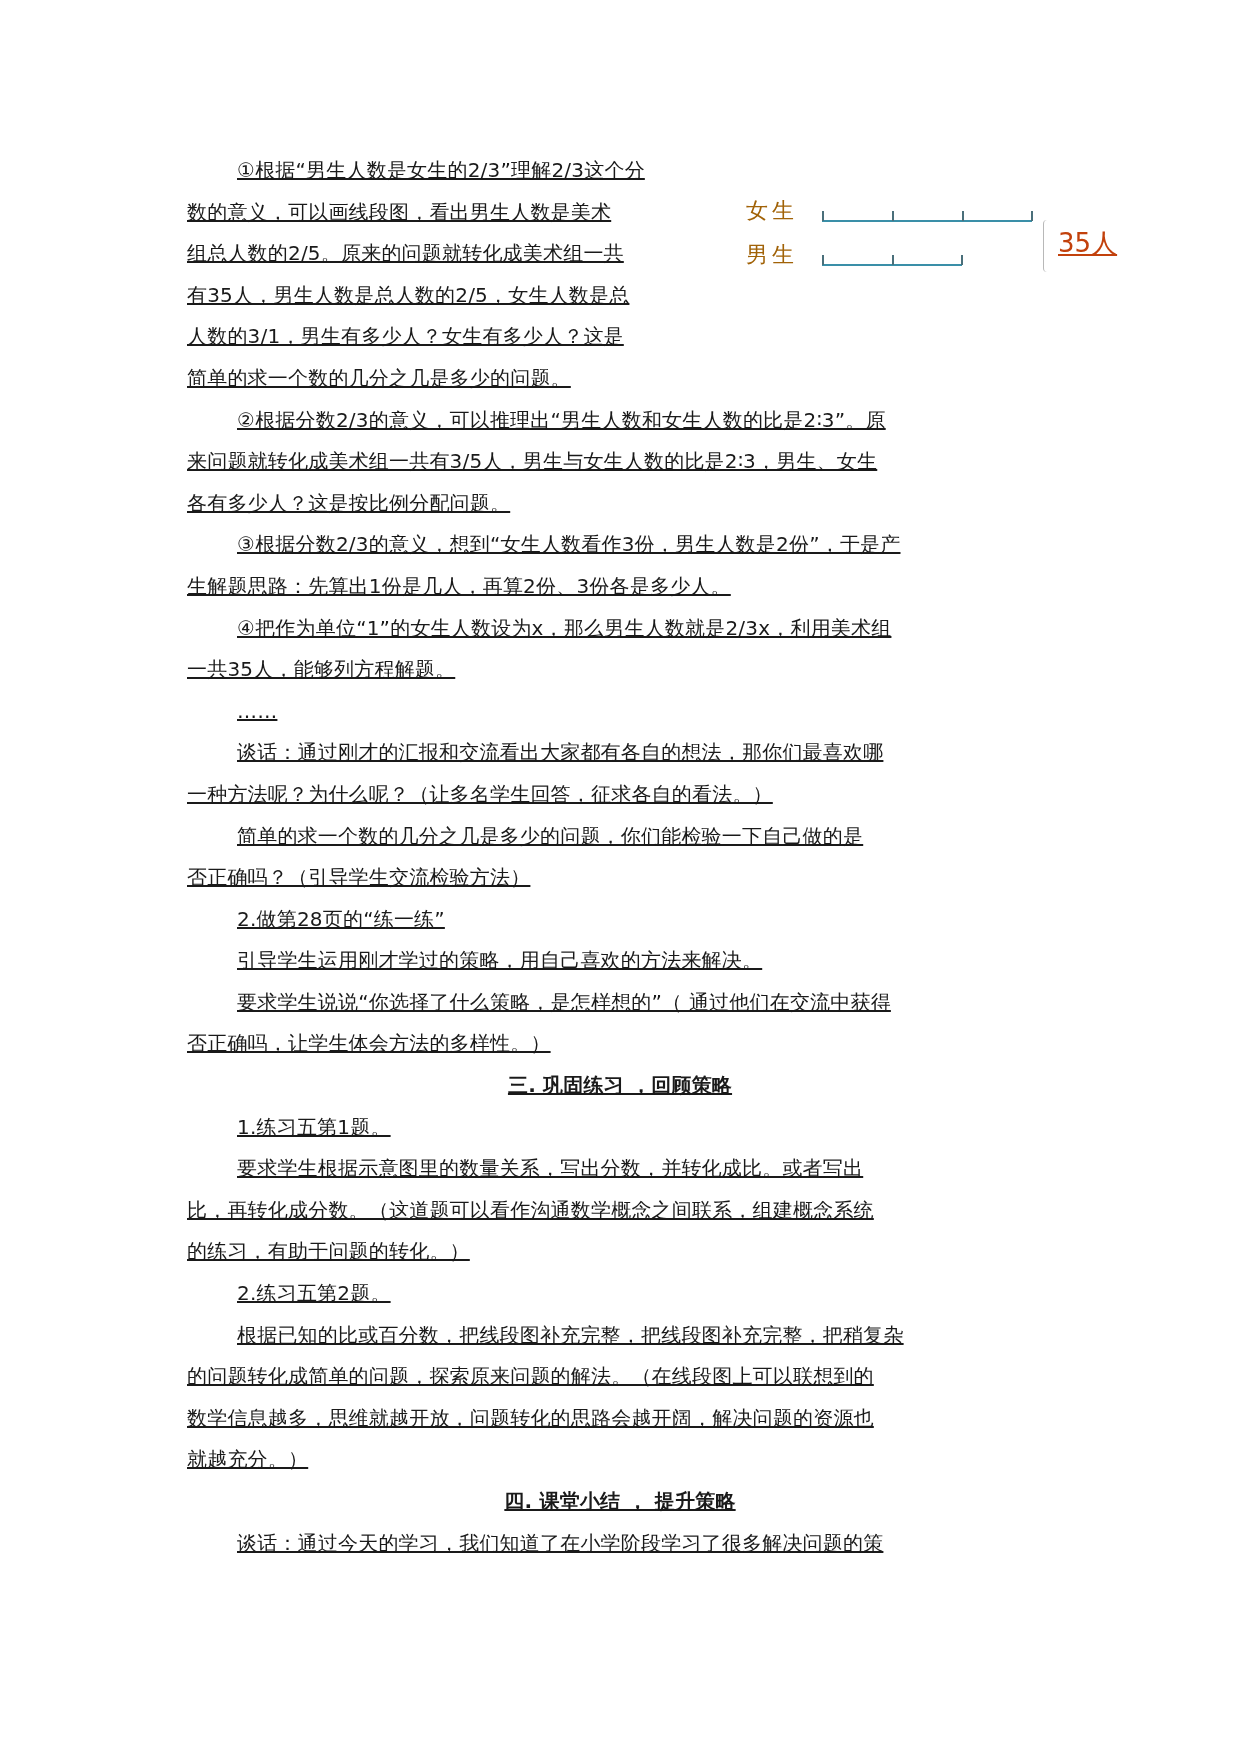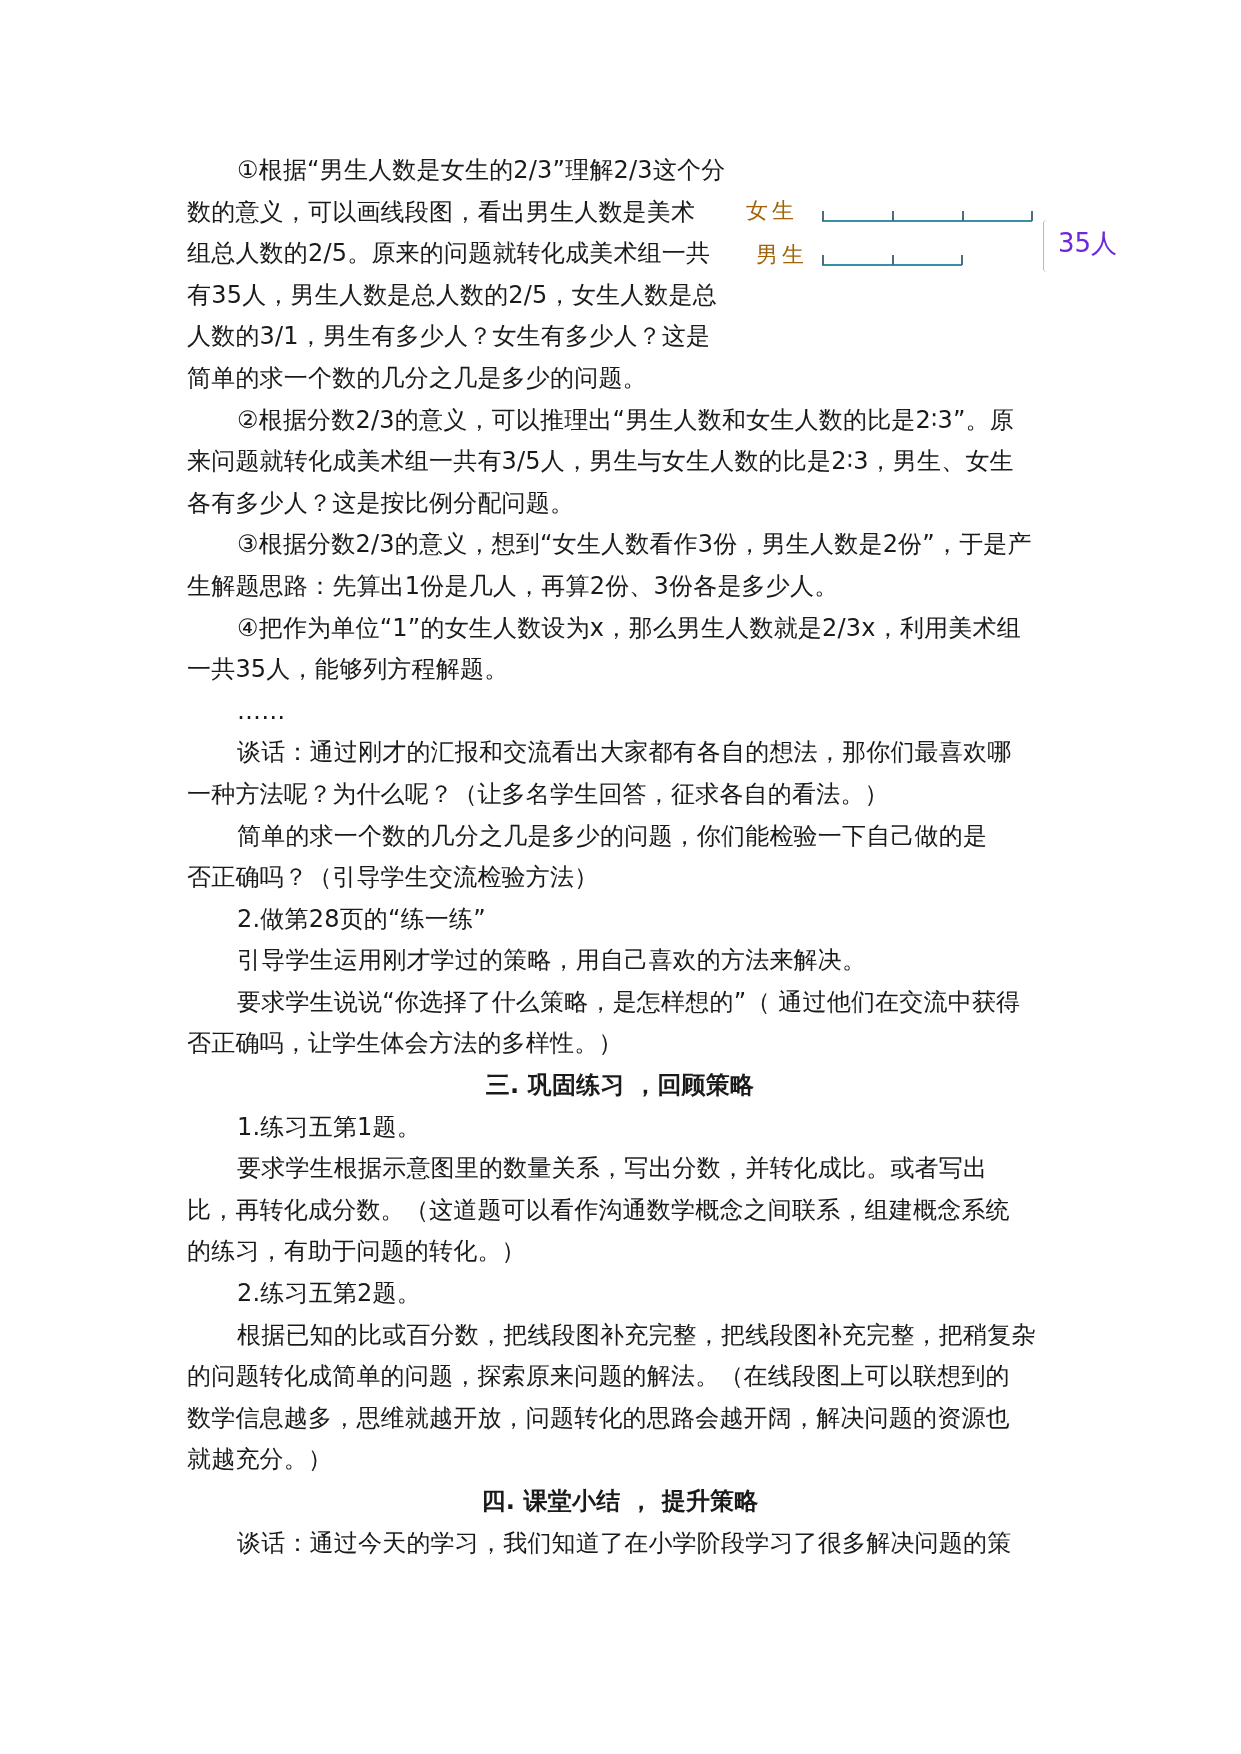--- a/index.html
+++ b/index.html
@@ -1,39 +1,39 @@
 <!DOCTYPE html>
 <html><head>
 <meta charset="utf-8">
 <style>
   html, body { margin: 0; padding: 0; background: #ffffff; }
   body { width: 1241px; height: 1754px; position: relative; overflow: hidden;
          font-family: "DejaVu Sans", "Liberation Sans", sans-serif; color: #1a1a1a; }
   .page { position: absolute; left: 0; top: 0; width: 1241px; height: 1754px; }
   .content { position: absolute; left: 187px; top: 150px; width: 866px; }
-  .line { height: 41.6px; line-height: 41.6px; font-size: 24px; white-space: nowrap; letter-spacing: 0.2px; }
+  .line { height: 41.6px; line-height: 41.6px; font-size: 20px; white-space: nowrap; letter-spacing: 0.2px; text-decoration: underline; }
   .indent { padding-left: 50px; }
   .heading { font-weight: bold; text-align: center; }
   .narrow { width: 540px; }
   .diagram { position: absolute; left: 746px; top: 196px; width: 380px; height: 100px; }
   .seg-label { position: absolute; font-size: 22px; color: #a16207; font-family: "DejaVu Serif", serif; letter-spacing: 4px; }
   .bar { position: absolute; height: 2px; background: #3a8fa8; }
   .tick { position: absolute; width: 2px; height: 10px; background: #4a6f7a; }
   .brace { position: absolute; left: 297px; top: 24px; width: 8px; height: 52px;
            border-left: 1.5px solid #b8b8b8; border-radius: 4px; }
-  .total { position: absolute; left: 312px; top: 30px; font-size: 26px; color: #6d28d9; }
+  .total { position: absolute; left: 312px; top: 30px; font-size: 26px; color: #c2410c; text-decoration: underline; }
 </style>
 </head>
 <body>
 
 <div class="page">
 
   <div class="diagram">
     <span class="seg-label" style="left:0;top:0;">女生</span>
-    <span class="seg-label" style="left:10px;top:44px;">男生</span>
+    <span class="seg-label" style="left:0;top:44px;">男生</span>
     <div class="bar" style="left:76px;top:24px;width:210px;"></div>
     <div class="tick" style="left:76px;top:15px;"></div>
     <div class="tick" style="left:146px;top:15px;"></div>
     <div class="tick" style="left:216px;top:15px;"></div>
     <div class="tick" style="left:285px;top:15px;"></div>
     <div class="bar" style="left:76px;top:68px;width:140px;"></div>
     <div class="tick" style="left:76px;top:59px;"></div>
     <div class="tick" style="left:146px;top:59px;"></div>
     <div class="tick" style="left:215px;top:59px;"></div>
     <div class="brace"></div>

